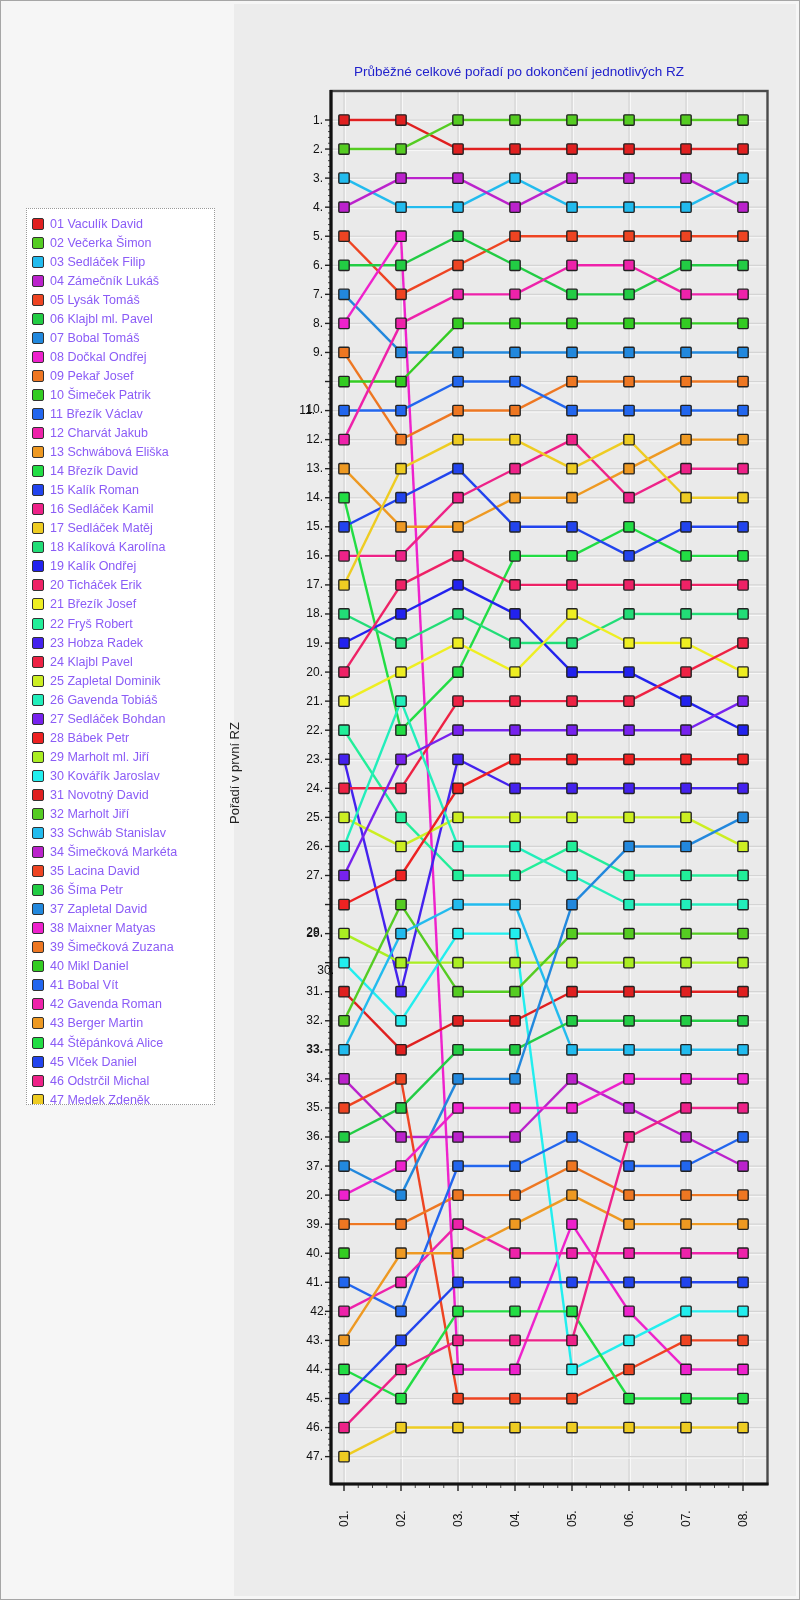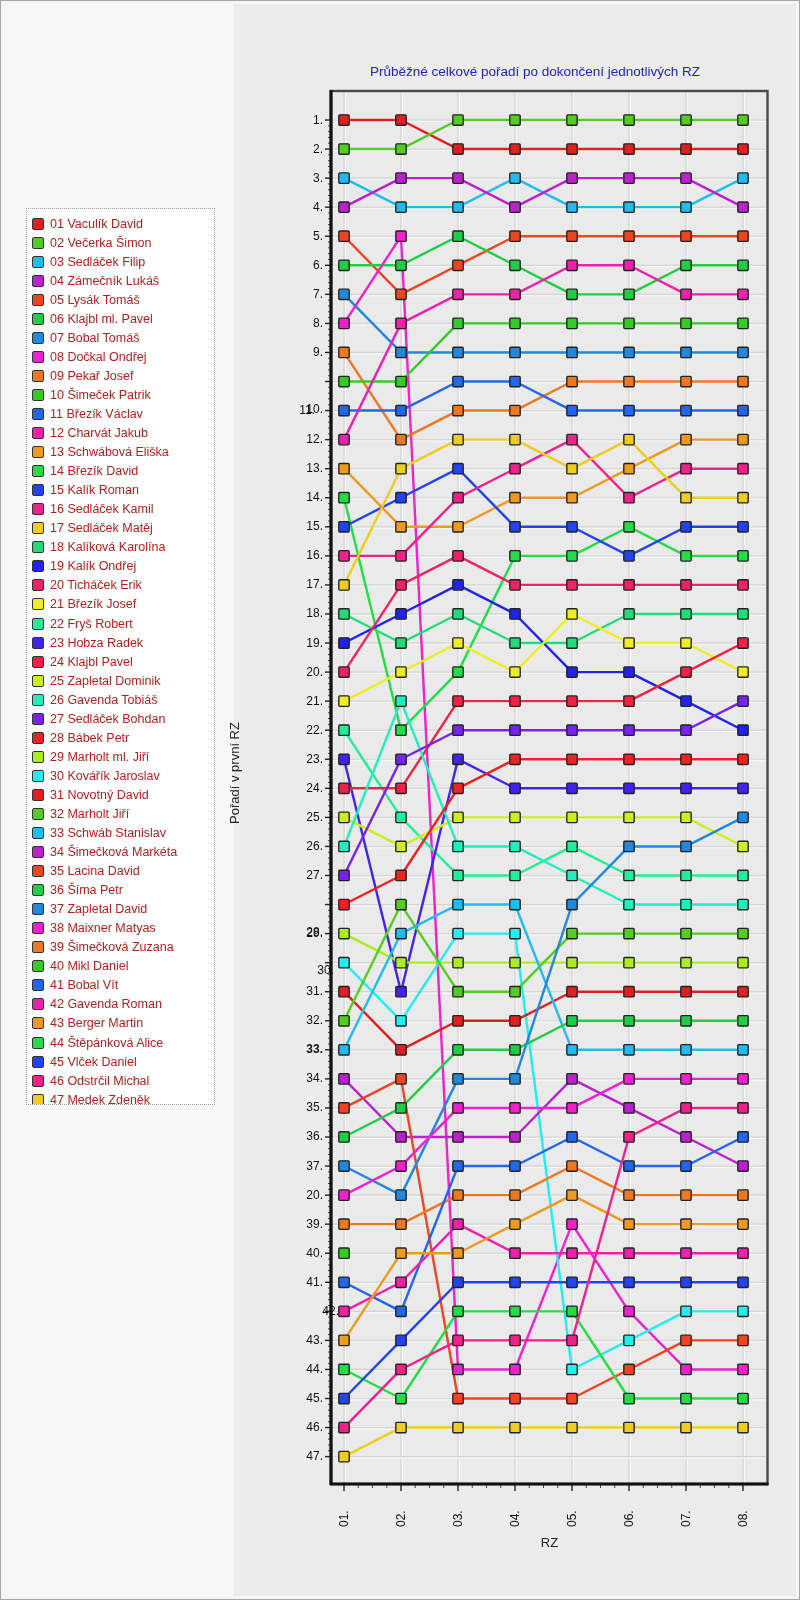--- a/index.html
+++ b/index.html
@@ -1,28 +1,28 @@
 <!DOCTYPE html>
 <html><head>
 <meta charset="utf-8">
 <style>
   html,body{margin:0;padding:0;}
   body{font-family:"Liberation Sans","DejaVu Sans",sans-serif;background:#ffffff;}
   #stage{position:relative;width:798px;height:1598px;background:#f6f6f6;border:1px solid #a6a6a6;overflow:hidden;}
   #panel{position:absolute;left:233px;top:3px;width:562px;height:1592px;background:#ececec;}
-  #chart-title{position:absolute;left:300px;top:63px;width:468px;text-align:center;font-size:13.5px;letter-spacing:0;}
+  #chart-title{position:absolute;left:284px;top:63px;width:468px;text-align:center;font-size:13.5px;letter-spacing:0;}
   #chart-svg{position:absolute;left:0;top:0;}
   .ytick{position:absolute;width:42px;text-align:right;font-size:12px;color:#111;}
   .xtick{position:absolute;width:36px;height:14px;font-size:12px;color:#111;transform:rotate(-90deg);transform-origin:0 0;text-align:left;white-space:nowrap;}
   #y-axis-title{position:absolute;left:226px;top:874px;width:204px;height:16px;transform:rotate(-90deg);transform-origin:0 0;text-align:center;font-size:13px;color:#222;white-space:nowrap;}
   #x-axis-title{position:absolute;left:330px;top:1534px;width:437px;text-align:center;font-size:13px;color:#222;}
   #legend{position:absolute;left:25px;top:207px;width:189px;height:897px;background:#ffffff;border:1px dotted #999;box-sizing:border-box;padding:5px 0 0 0;overflow:hidden;}
   .legend-item{height:19.05px;display:flex;align-items:center;padding-left:5px;}
   .legend-swatch{width:10px;height:10px;border:1px solid #333;border-radius:2px;margin-right:6px;flex:0 0 auto;}
-  .legend-label{font-size:12.5px;color:#b91c1c;white-space:nowrap;}
+  .legend-label{font-size:12.5px;color:#8b5cf6;white-space:nowrap;}
 </style>
 </head>
 <body>
 
 <div id="stage">
   <div id="panel"></div>
   <svg id="chart-svg" width="798" height="1598">
       <rect x="330" y="90" width="436.5" height="1393" fill="#eaeaea"></rect>
       <line x1="343" y1="90" x2="343" y2="1483" stroke="#d4d4d4" stroke-width="1.2"></line>
       <line x1="344.5" y1="90" x2="344.5" y2="1483" stroke="#f8f8f8" stroke-width="1"></line>
@@ -1084,21 +1084,20 @@
       <rect x="394.8" y="1421.3649999999998" width="10.4" height="10.4" rx="1" fill="#eecc22" stroke="#222" stroke-width="1.35"></rect>
       <rect x="451.8" y="1421.3649999999998" width="10.4" height="10.4" rx="1" fill="#eecc22" stroke="#222" stroke-width="1.35"></rect>
       <rect x="508.8" y="1421.3649999999998" width="10.4" height="10.4" rx="1" fill="#eecc22" stroke="#222" stroke-width="1.35"></rect>
       <rect x="565.8" y="1421.3649999999998" width="10.4" height="10.4" rx="1" fill="#eecc22" stroke="#222" stroke-width="1.35"></rect>
       <rect x="622.8" y="1421.3649999999998" width="10.4" height="10.4" rx="1" fill="#eecc22" stroke="#222" stroke-width="1.35"></rect>
       <rect x="679.8" y="1421.3649999999998" width="10.4" height="10.4" rx="1" fill="#eecc22" stroke="#222" stroke-width="1.35"></rect>
       <rect x="736.8" y="1421.3649999999998" width="10.4" height="10.4" rx="1" fill="#eecc22" stroke="#222" stroke-width="1.35"></rect>
     </svg>
   <div id="chart-title" style="color: rgb(34, 34, 204);">Průběžné celkové pořadí po dokončení jednotlivých RZ</div>
   <div id="y-axis-title">Pořadí v první RZ</div>
-  <div id="x-axis-title">RZ</div>
   <div id="yticks">
       <div class="ytick" style="left: 280px; top: 111.5px;">1.</div>
       <div class="ytick" style="left: 280px; top: 140.557px;">2.</div>
       <div class="ytick" style="left: 280px; top: 169.614px;">3.</div>
       <div class="ytick" style="left: 280px; top: 198.671px;">4.</div>
       <div class="ytick" style="left: 280px; top: 227.728px;">5.</div>
       <div class="ytick" style="left: 280px; top: 256.785px;">6.</div>
       <div class="ytick" style="left: 280px; top: 285.842px;">7.</div>
       <div class="ytick" style="left: 280px; top: 314.899px;">8.</div>
       <div class="ytick" style="left: 280px; top: 343.956px;">9.</div>
@@ -1127,21 +1126,21 @@
       <div class="ytick" style="left: 280px; top: 1012.27px;">32.</div>
       <div class="ytick" style="left: 280px; top: 1041.32px; font-weight: bold;">33.</div>
       <div class="ytick" style="left: 280px; top: 1070.38px;">34.</div>
       <div class="ytick" style="left: 280px; top: 1099.44px;">35.</div>
       <div class="ytick" style="left: 280px; top: 1128.49px;">36.</div>
       <div class="ytick" style="left: 280px; top: 1157.55px;">37.</div>
       <div class="ytick" style="left: 280px; top: 1186.61px;">20.</div>
       <div class="ytick" style="left: 280px; top: 1215.67px;">39.</div>
       <div class="ytick" style="left: 280px; top: 1244.72px; text-align: right;">40.</div>
       <div class="ytick" style="left: 280px; top: 1273.78px;">41.</div>
-      <div class="ytick" style="left: 296px; top: 1302.84px;">42.</div>
+      <div class="ytick" style="left: 284px; top: 1302.84px;">42.</div>
       <div class="ytick" style="left: 280px; top: 1331.89px;">43.</div>
       <div class="ytick" style="left: 280px; top: 1360.95px;">44.</div>
       <div class="ytick" style="left: 280px; top: 1390.01px;">45.</div>
       <div class="ytick" style="left: 280px; top: 1419.06px;">46.</div>
       <div class="ytick" style="left: 280px; top: 1448.12px;">47.</div>
     </div>
   <div id="xticks">
       <div class="xtick" style="left: 336px; top: 1526px;">01.</div>
       <div class="xtick" style="left: 393px; top: 1526px;">02.</div>
       <div class="xtick" style="left: 450px; top: 1526px;">03.</div>

